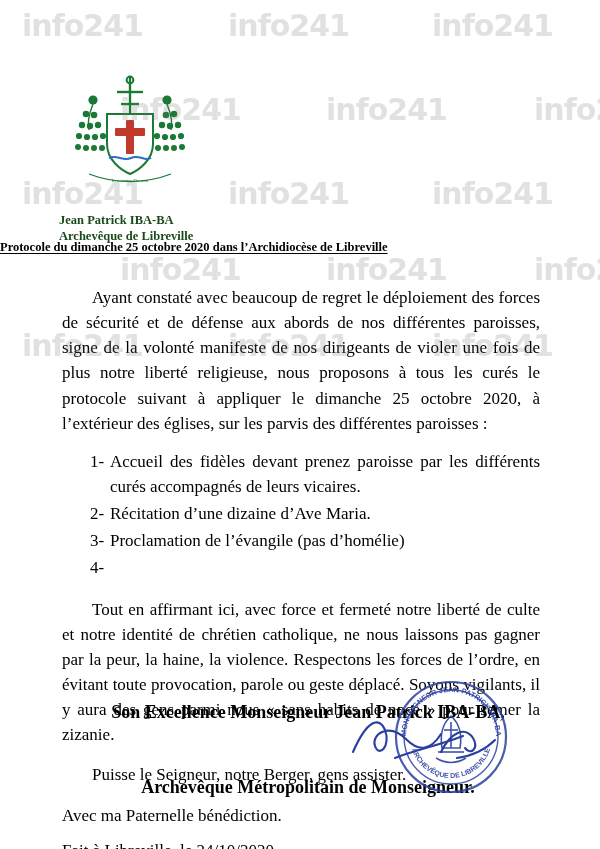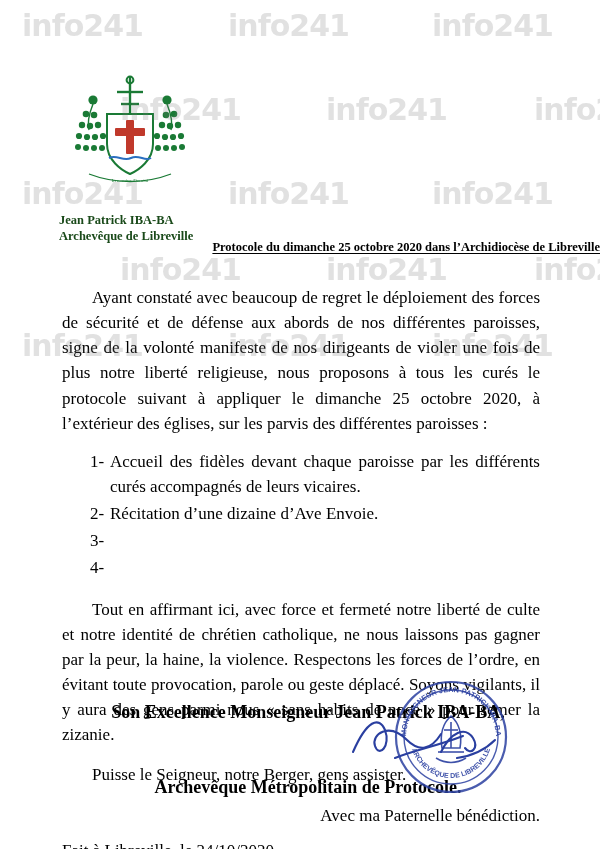--- a/index.html
+++ b/index.html
@@ -80,21 +80,21 @@
     color: #1a4a1a;
     line-height: 1.25;
   }
 
   
   .doc-title {
     position: absolute;
     left: 0;
     right: 0;
     top: 240px;
-    text-align: right;
+    text-align: left;
     font-weight: bold;
     font-size: 12.5px;
     text-decoration: underline;
     text-underline-offset: 2px;
   }
 
   
   .body-text {
     position: absolute;
     left: 62px;
@@ -123,21 +123,21 @@
   }
   .protocol-list .num {
     width: 20px;
     flex: 0 0 20px;
   }
   .protocol-list .txt {
     flex: 1 1 auto;
   }
 
   .center-line {
-    text-align: right;
+    text-align: left;
     margin: 16px 0 10px 0;
   }
 
   .place-date {
     margin: 6px 0 10px 0;
     text-indent: 0;
   }
 
   
   .sig-block {
@@ -253,45 +253,46 @@
 
   <div class="doc-title">Protocole du dimanche 25 octobre 2020 dans l’Archidiocèse de Libreville</div>
 
   <div class="body-text">
 
     <p class="para">Ayant constaté avec beaucoup de regret le déploiement des forces de sécurité et de défense aux abords de nos différentes paroisses, signe de la volonté manifeste de nos dirigeants de violer une fois de plus notre liberté religieuse, nous proposons à tous les curés le protocole suivant à appliquer le dimanche 25 octobre 2020, à l’extérieur des églises, sur les parvis des différentes paroisses :</p>
 
     <ul class="protocol-list">
       <li>
         <span class="num">1-</span>
-        <span class="txt">Accueil des fidèles devant chaque paroisse par les différents curés accompagnés de leurs vicaires.</span>
+        <span class="txt">Accueil des fidèles devant prenez paroisse par les différents curés accompagnés de leurs vicaires.</span>
       </li>
       <li>
         <span class="num">2-</span>
-        <span class="txt">Récitation d’une dizaine d’Ave Envoie.</span>
+        <span class="txt">Récitation d’une dizaine d’Ave Maria.</span>
       </li>
       <li>
         <span class="num">3-</span>
+        <span class="txt">Proclamation de l’évangile (pas d’homélie)</span>
       </li>
       <li>
         <span class="num">4-</span>
       </li>
     </ul>
 
     <p class="para">Tout en affirmant ici, avec force et fermeté notre liberté de culte et notre identité de chrétien catholique, ne nous laissons pas gagner par la peur, la haine, la violence.  Respectons les forces de l’ordre, en évitant toute provocation, parole ou geste déplacé. Soyons vigilants, il y aura des gens parmi nous « sans habits de noce » pour semer la zizanie.</p>
     <p class="para">Puisse le Seigneur, notre Berger, gens assister.</p>
 
     <p class="center-line">Avec ma Paternelle bénédiction.</p>
 
     <p class="place-date">Fait à Libreville, le 24/10/2020.</p>
   </div>
 
   <div class="sig-block">
     <div class="sig-line-1">Son Excellence Monseigneur Jean Patrick IBA-BA,</div>
-    <div class="sig-line-2">Archevêque Métropolitain de Protocole.</div>
+    <div class="sig-line-2">Archevêque Métropolitain de Monseigneur.</div>
   </div>
 
   <div class="handwritten-sig">
     <svg viewBox="0 0 160 70" width="160" height="70" xmlns="http://www.w3.org/2000/svg">
       <g fill="none" stroke="#2a3fa0" stroke-width="2.1" stroke-linecap="round">
         <path d="M8 46 C 22 14, 34 10, 40 24 C 46 40, 34 52, 30 40 C 26 28, 44 16, 62 34 C 74 46, 86 44, 96 28"></path>
         <path d="M50 52 C 70 44, 92 40, 118 30"></path>
         <path d="M96 46 C 106 26, 120 20, 128 32 C 134 42, 126 50, 120 42"></path>
         <path d="M112 52 C 126 50, 140 44, 150 34"></path>
       </g>

